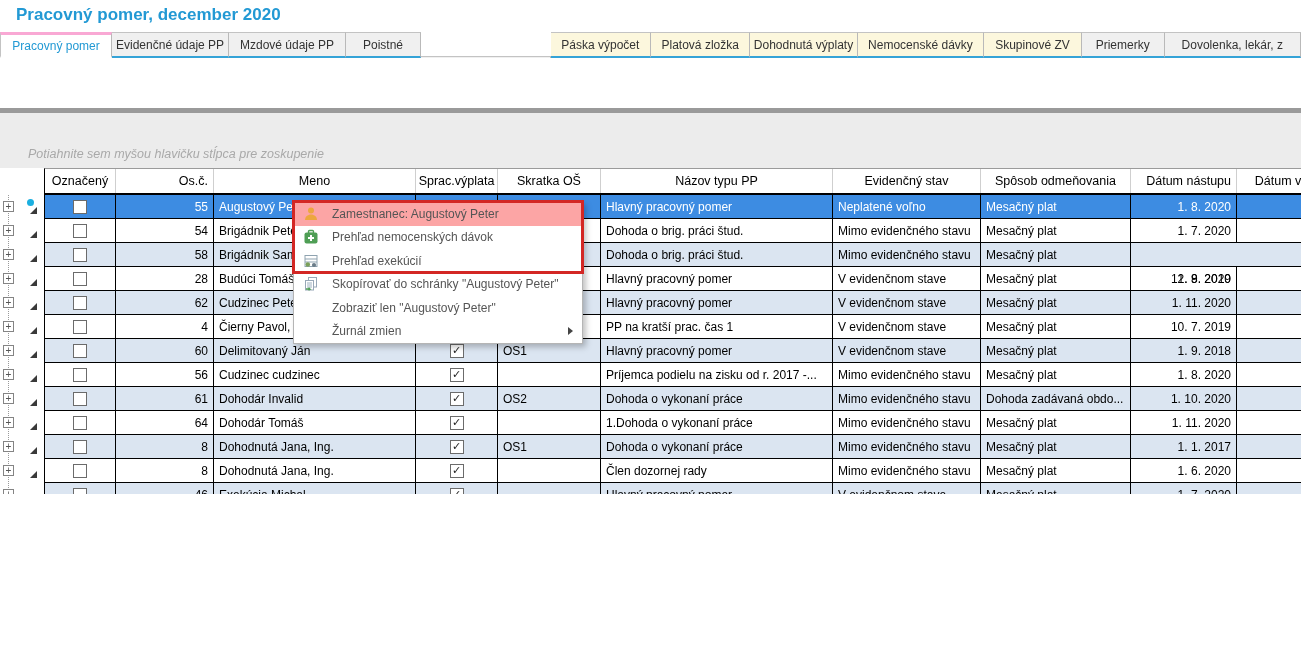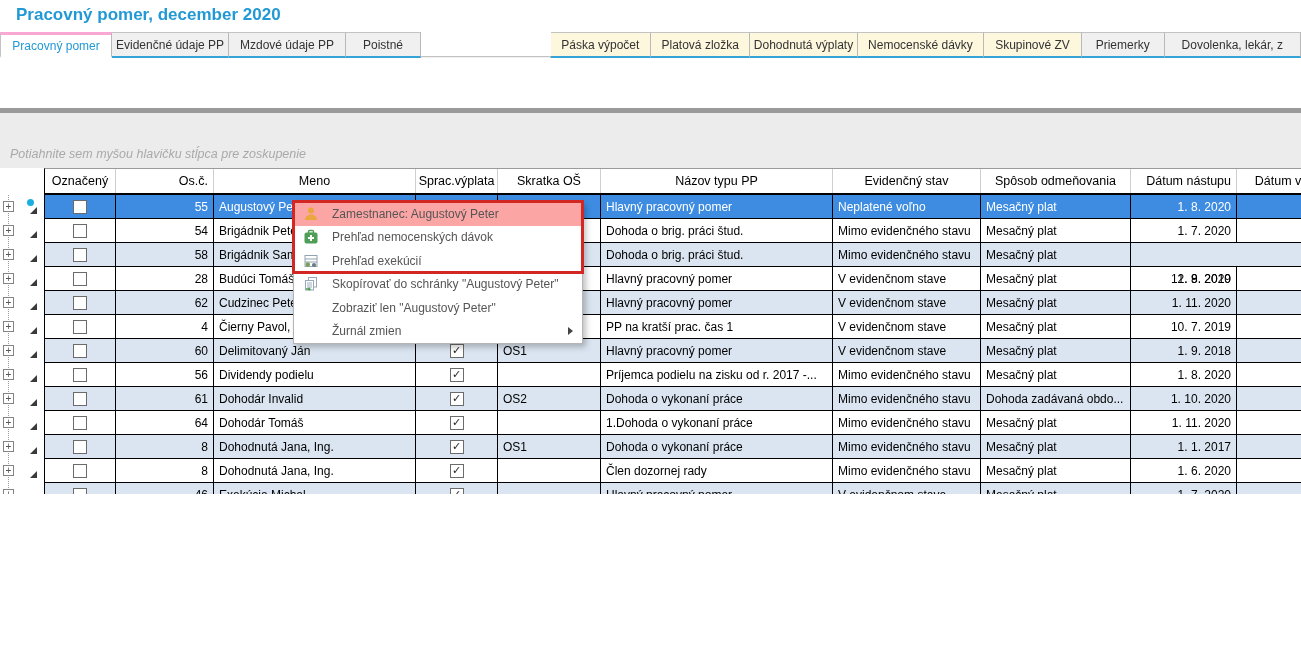--- a/index.html
+++ b/index.html
@@ -25,21 +25,21 @@
   .filter-cb{position:absolute;left:112px;top:72px;width:15px;height:15px;}
   .select{position:absolute;left:303px;top:69px;width:126px;height:23px;box-sizing:border-box;
       border:1px solid #7a7a7a;background:#fff;display:flex;align-items:center;}
   .select .val{flex:1;padding-left:6px;white-space:nowrap;overflow:hidden;}
   .select .btn{width:19px;height:100%;background:#f0f0f0;border-left:1px solid #c5c5c5;
       display:flex;align-items:center;justify-content:center;}
   .chev{width:0;height:0;border-left:4px solid transparent;border-right:4px solid transparent;border-top:5px solid #5a6f7f;}
   
   .sepbar{position:absolute;left:0;top:108px;width:1301px;height:5px;background:#9a9a9a;}
   .grouppanel{position:absolute;left:0;top:113px;width:1301px;height:55px;background:#ececec;}
-  .grouphint{position:absolute;left:10px;top:34px;font-style:italic;color:#a9a9a9;font-size:12.5px;}
+  .grouphint{position:absolute;left:28px;top:34px;font-style:italic;color:#a9a9a9;font-size:12.5px;}
   
   .gridwrap{position:absolute;left:0;top:168px;width:1301px;height:326px;overflow:hidden;background:#fff;}
   .gutter{position:absolute;left:0;top:0;width:44px;height:100%;}
   .treeline{position:absolute;left:8px;top:27px;bottom:0;border-left:1px dotted #9a9a9a;}
   .plusbox{position:absolute;left:3px;width:11px;height:11px;box-sizing:border-box;border:1px solid #848484;
       background:#fff;color:#555;font-size:10px;line-height:9px;text-align:center;}
   .rowmark{position:absolute;left:30px;width:0;height:0;border-left:7px solid transparent;border-bottom:7px solid #3a3a3a;}
   .seldot{position:absolute;left:27px;width:7px;height:7px;border-radius:50%;background:#1bafe0;}
   .table{position:absolute;left:44px;top:0;}
   .thead{display:flex;height:27px;box-sizing:border-box;border-top:1px solid #9b9b9b;border-bottom:2px solid #000;
@@ -258,21 +258,21 @@
           <div class="td " style="width: 148px;">V evidenčnom stave</div>
           <div class="td " style="width: 150px;">Mesačný plat</div>
           <div class="td r" style="width: 106px;">1. 9. 2018</div>
           <div class="td " style="width: 120px;"></div>
         </div>
         <div class="trow">
           <div class="td c" style="width: 71px;">
             <span class="cb"></span>
           </div>
           <div class="td r" style="width: 98px;">56</div>
-          <div class="td " style="width: 202px;">Dividendy podielu</div>
+          <div class="td " style="width: 202px;">Cudzinec cudzinec</div>
           <div class="td c" style="width: 82px;">
             <span class="cb">✓</span>
           </div>
           <div class="td " style="width: 103px;"></div>
           <div class="td " style="width: 232px;">Príjemca podielu na zisku od r. 2017 -...</div>
           <div class="td " style="width: 148px;">Mimo evidenčného stavu</div>
           <div class="td " style="width: 150px;">Mesačný plat</div>
           <div class="td r" style="width: 106px;">1. 8. 2020</div>
           <div class="td " style="width: 120px;"></div>
         </div>

